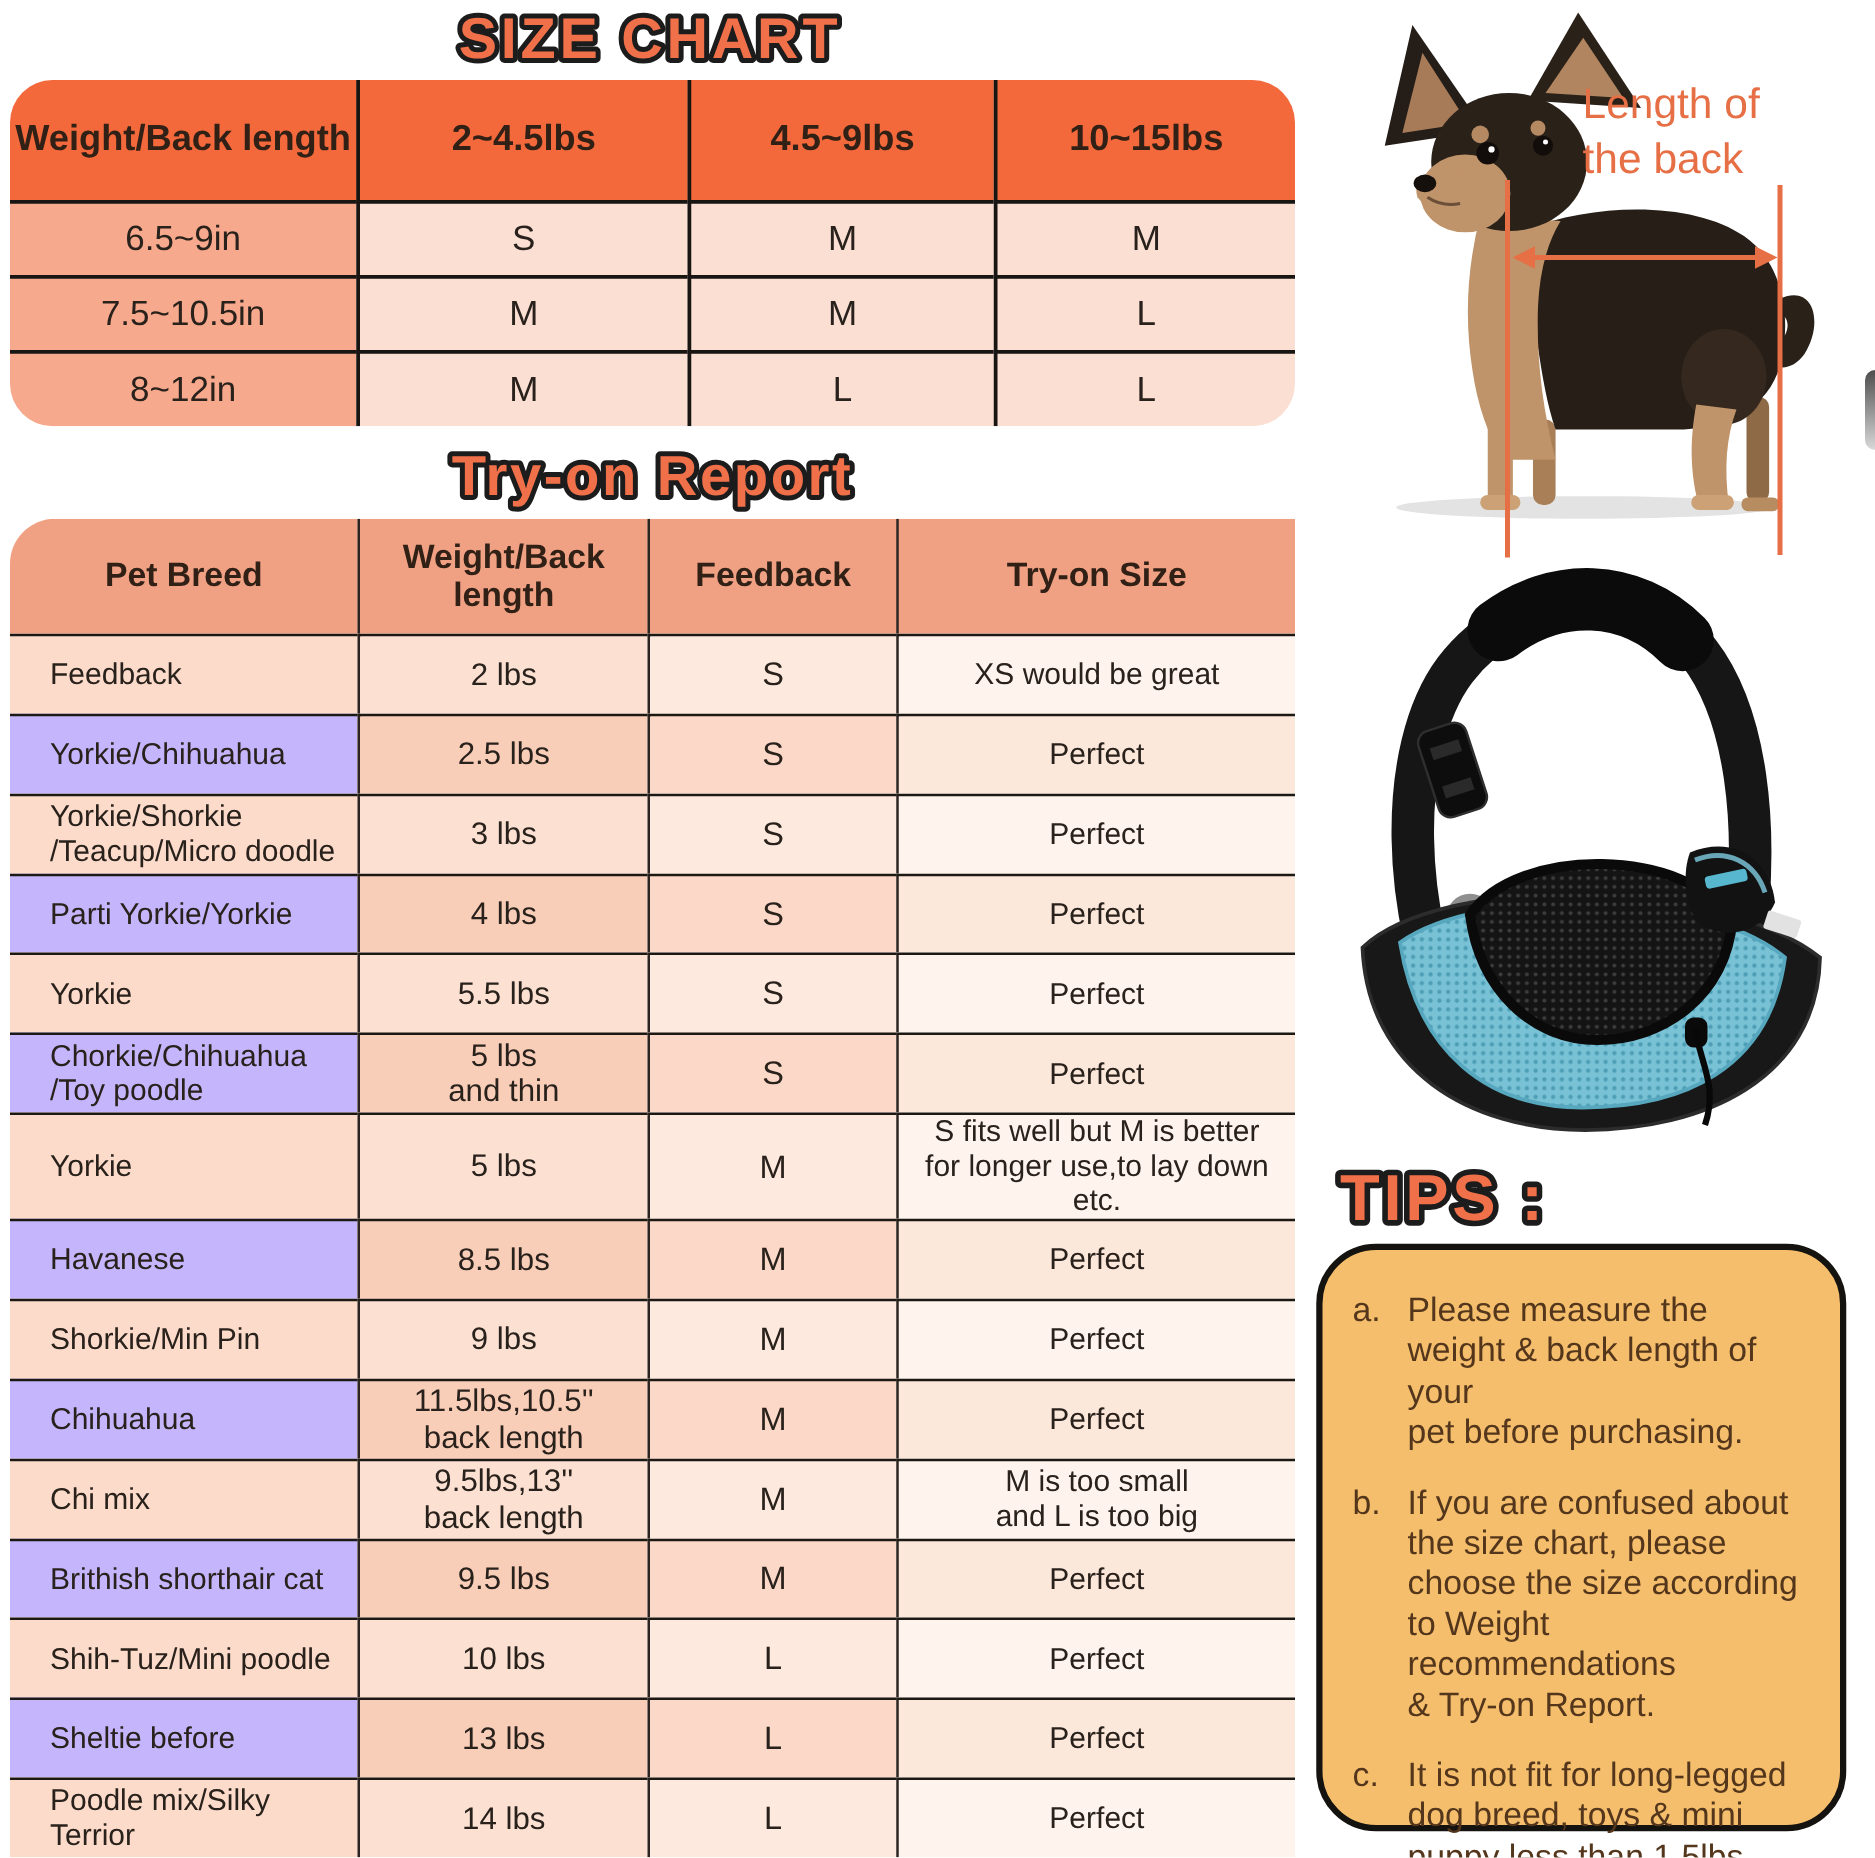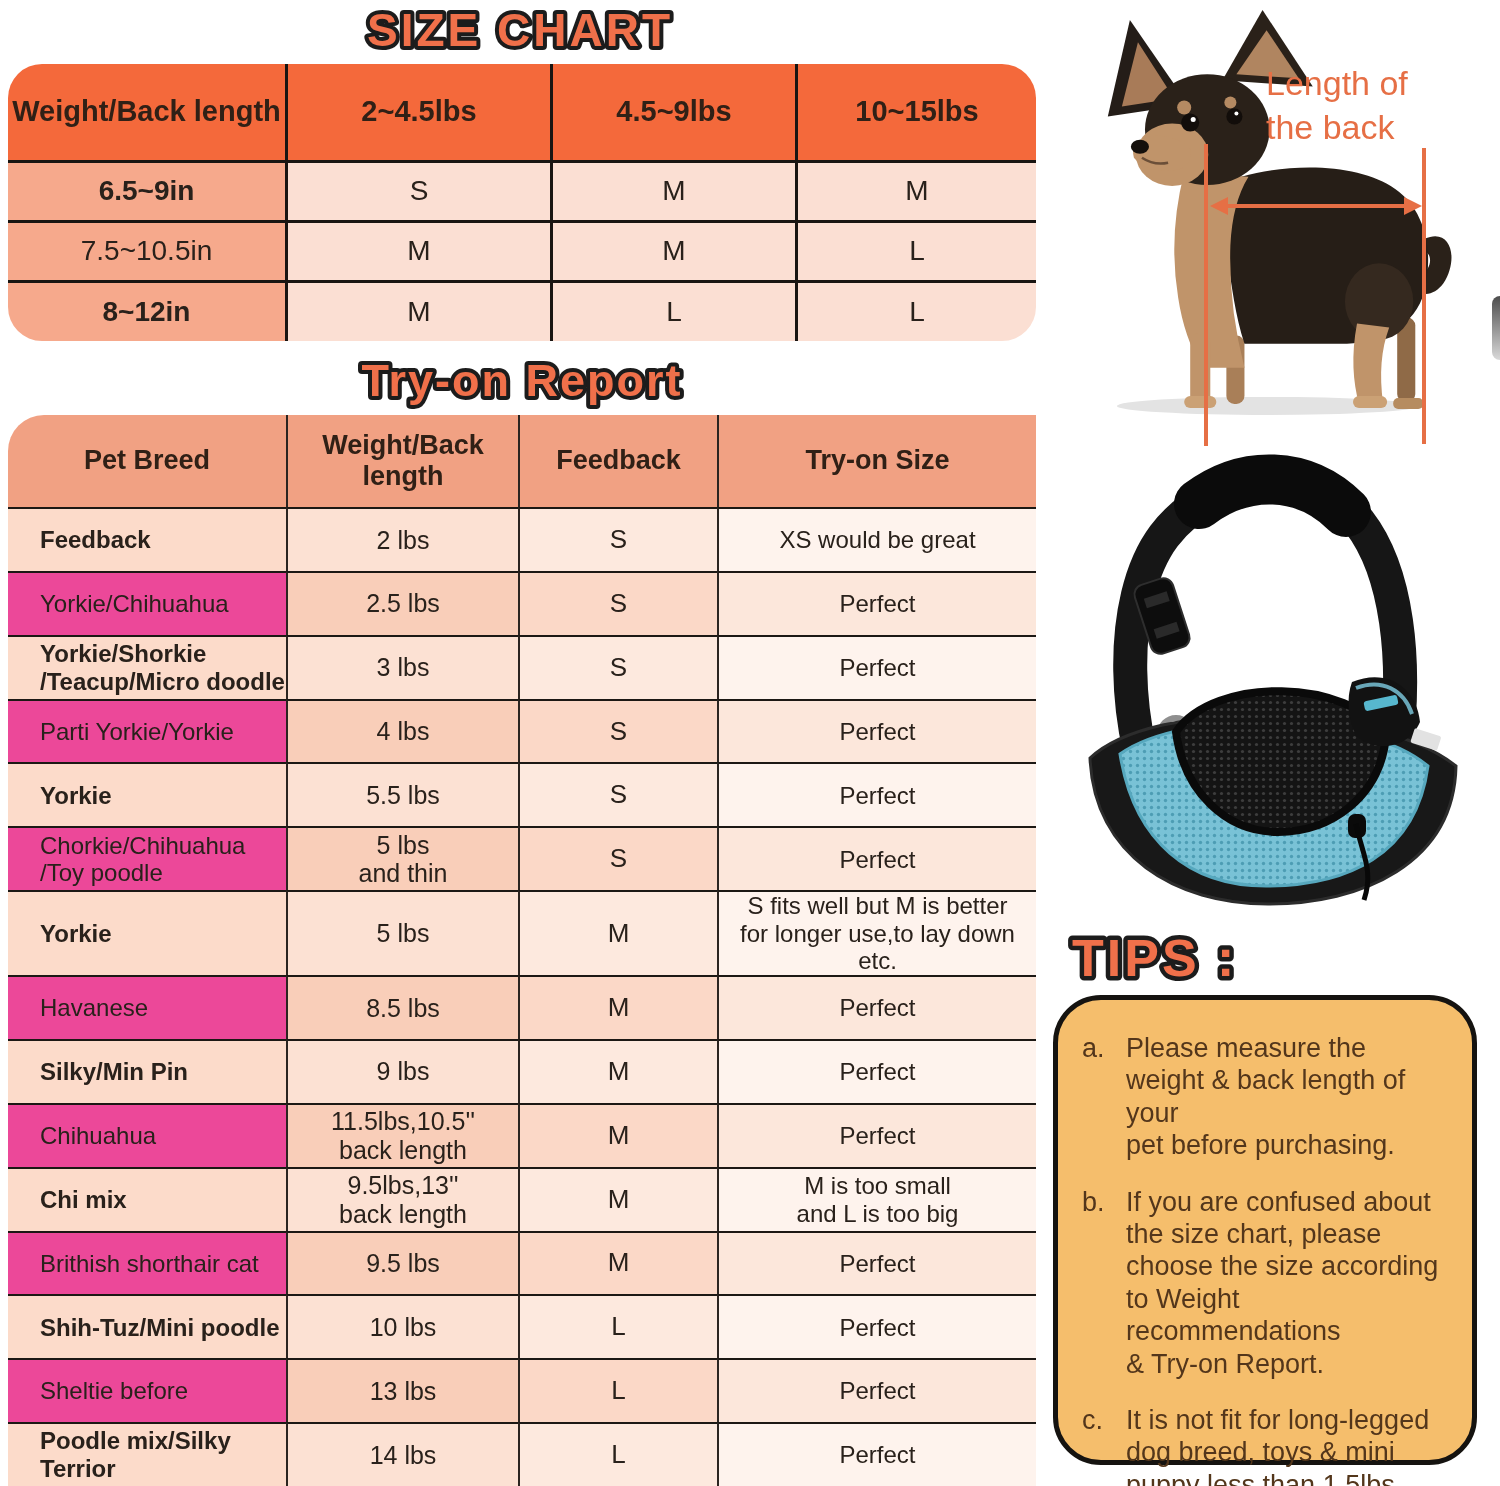--- a/index.html
+++ b/index.html
@@ -44,25 +44,25 @@
     background:#F1A183;font-weight:bold;font-size:27px;color:#302016;
   }
   #tryon-table .col2,#tryon-table .col3,#tryon-table .col4{border-left:2px solid #2b2420;}
   #tryon-table .body{border-top:2px solid #1c1814;}
   #tryon-table .body.col1{
     justify-content:flex-start;text-align:left;padding-left:32px;font-size:24px;
   }
   #tryon-table .body.col2{font-size:25px;}
   #tryon-table .body.col3{font-size:26px;}
   #tryon-table .body.col4{font-size:24px;}
-  .row-odd  .col1{background:#FCDBCA;font-weight:bold;}
+  .row-odd  .col1{background:#FCDBCA;}
   .row-odd  .col2{background:#FCE1D3;}
   .row-odd  .col3{background:#FDE9DE;}
   .row-odd  .col4{background:#FEF3ED;}
-  .row-even .col1{background:#ec4899;}
+  .row-even .col1{background:#c4b5fd;}
   .row-even .col2{background:#F9CEB9;}
   .row-even .col3{background:#FBD8C7;}
   .row-even .col4{background:#FCE7DB;}
 
   
   #measure{position:absolute;left:1040px;top:0;width:460px;height:430px;margin-top:32px;}
   .m-label{
     position:absolute;left:226px;top:30px;width:200px;
     font-size:34px;line-height:1.28;color:#E66F45;white-space:pre-line;
   }
@@ -195,21 +195,21 @@
     </div>
 
     <div class="g-row row-even">
       <div class="cell body col1">Havanese</div>
       <div class="cell body col2">8.5 lbs</div>
       <div class="cell body col3">M</div>
       <div class="cell body col4">Perfect</div>
     </div>
 
     <div class="g-row row-odd">
-      <div class="cell body col1">Silky/Min Pin</div>
+      <div class="cell body col1">Shorkie/Min Pin</div>
       <div class="cell body col2">9 lbs</div>
       <div class="cell body col3">M</div>
       <div class="cell body col4">Perfect</div>
     </div>
 
     <div class="g-row row-even">
       <div class="cell body col1">Chihuahua</div>
       <div class="cell body col2">11.5lbs,10.5''
 back length</div>
       <div class="cell body col3">M</div>

